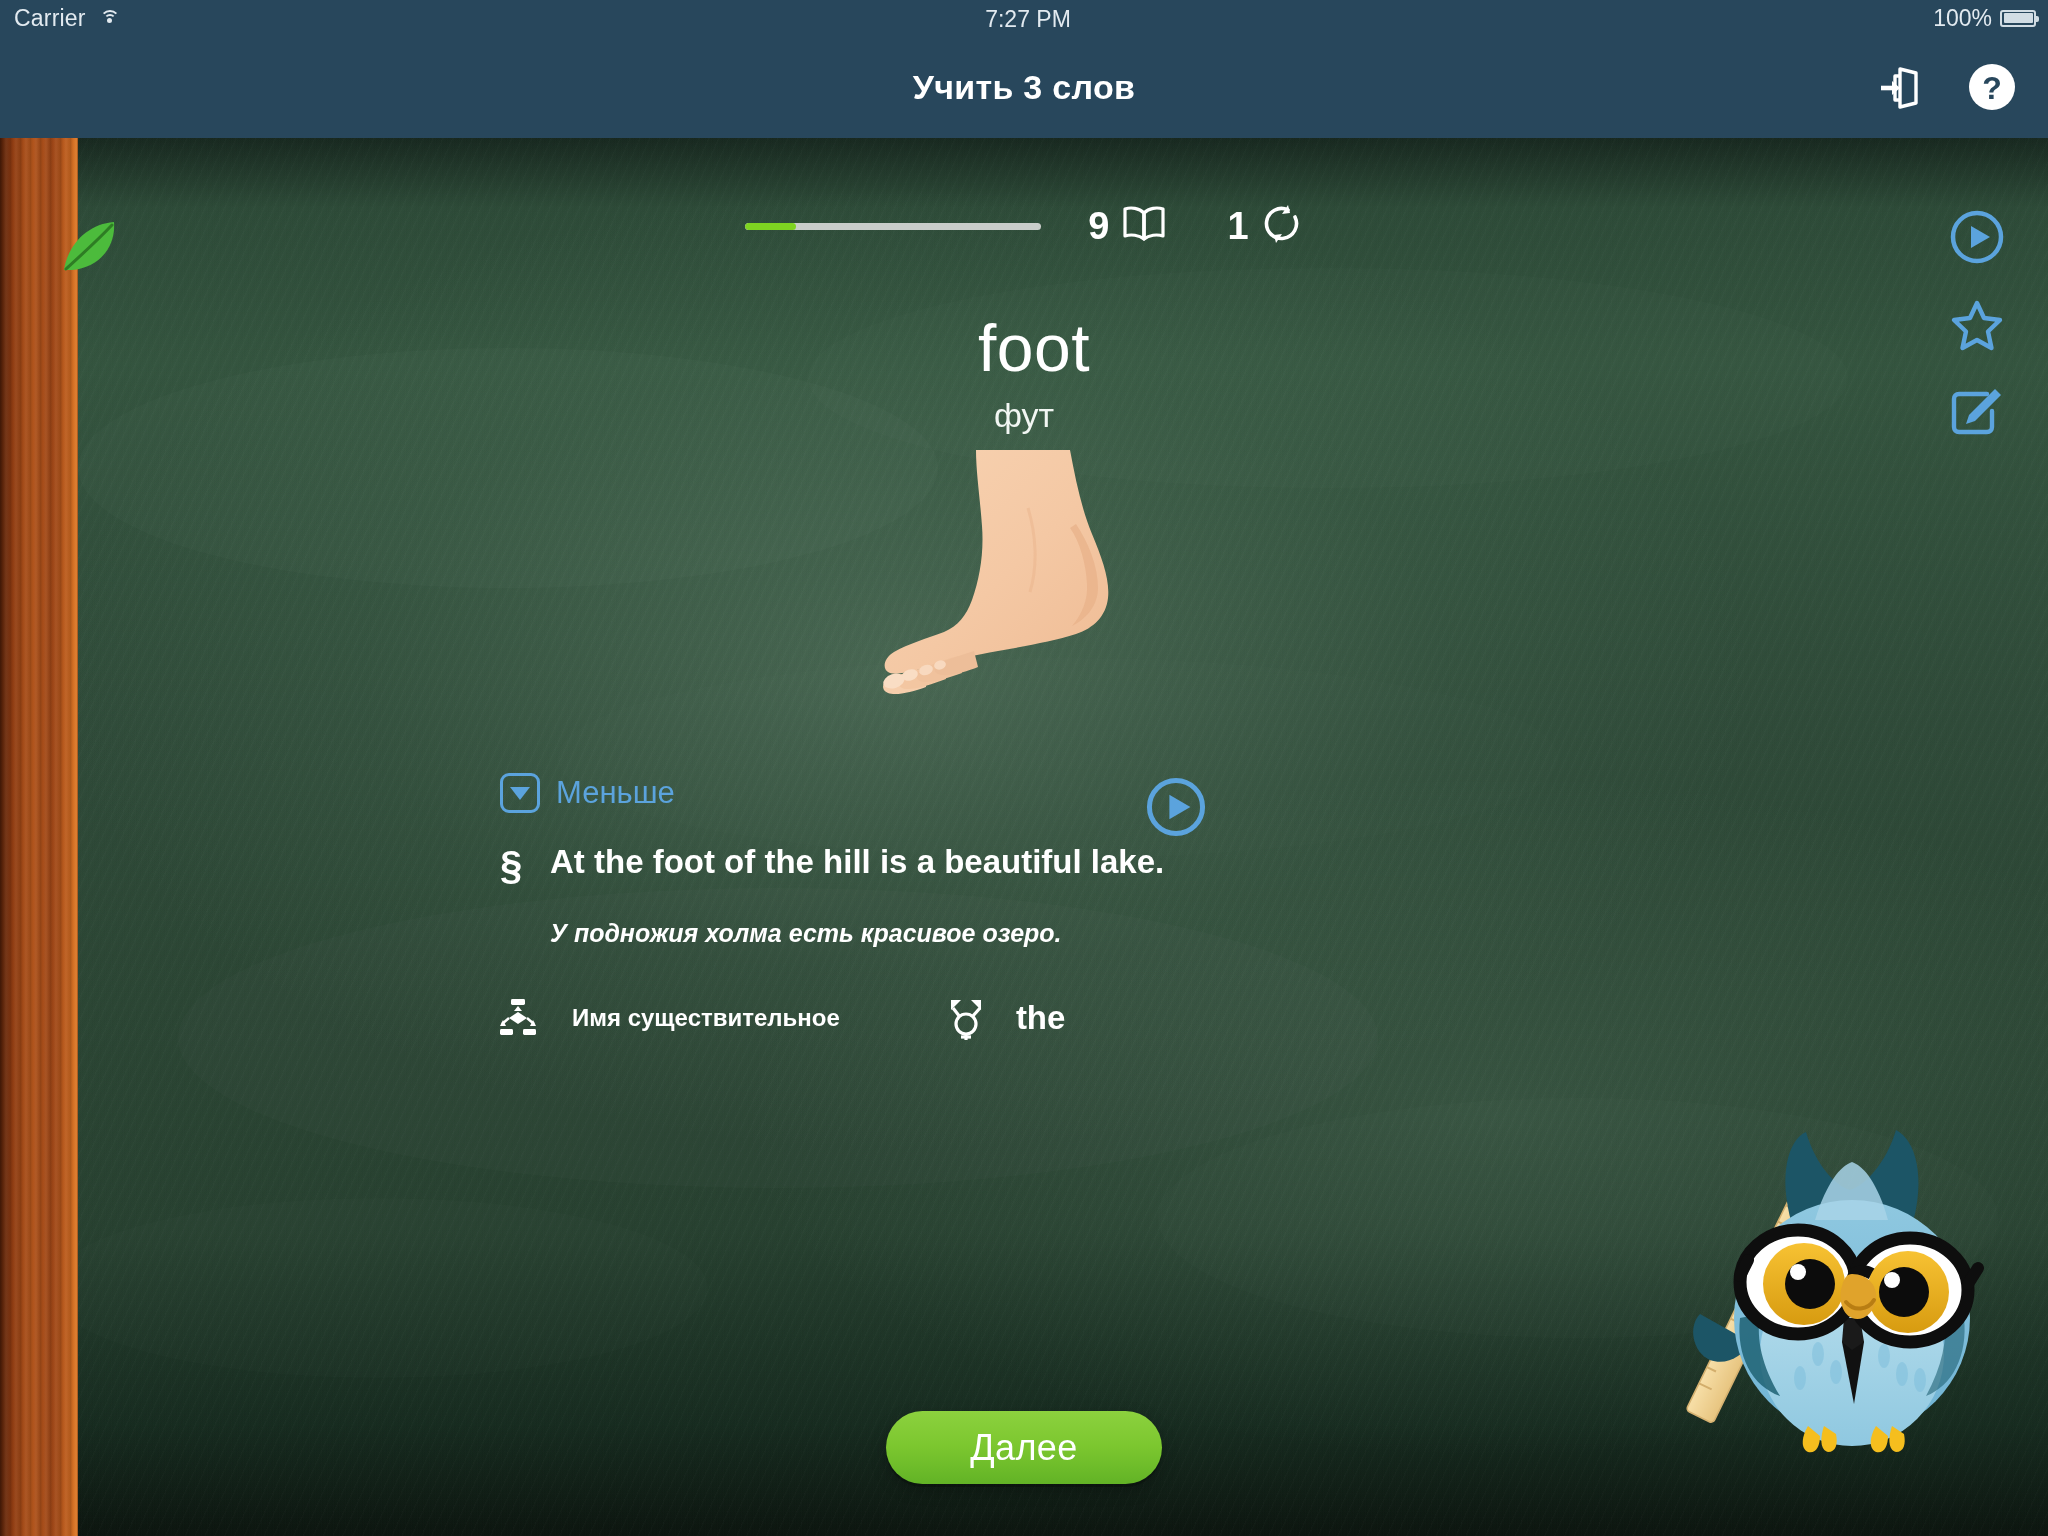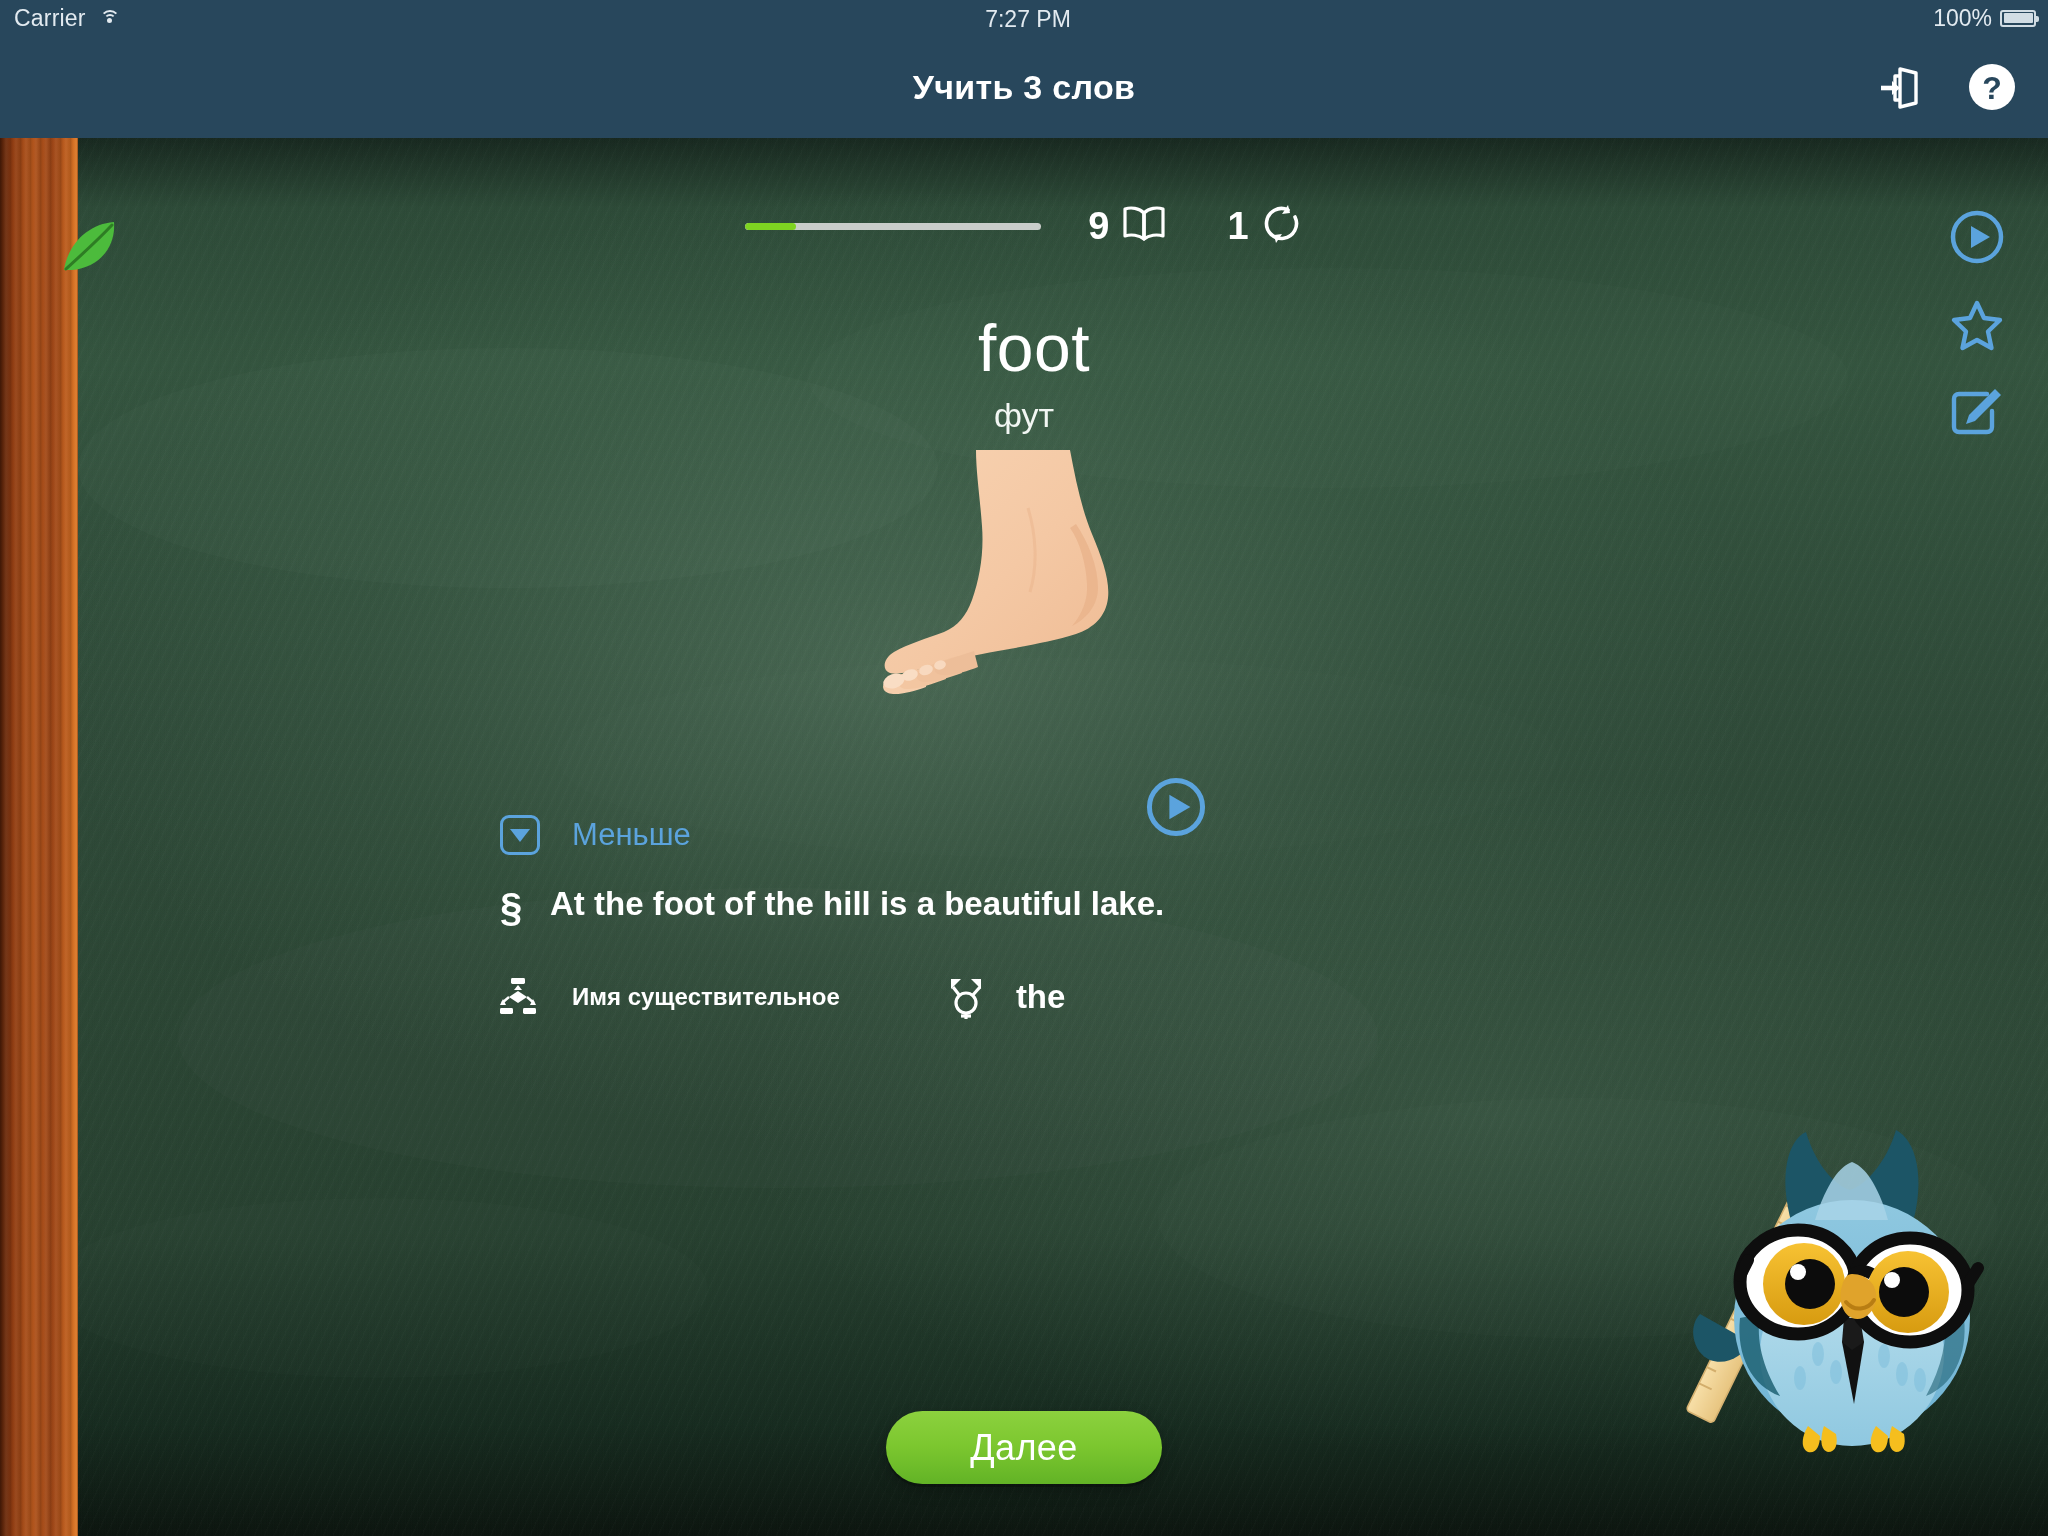--- a/index.html
+++ b/index.html
@@ -119,21 +119,21 @@
   
   #foot-illustration { position:absolute; left:880px; top:310px; width:260px; height:250px; z-index:9; }
 
   
   #side-actions { position:absolute; right:34px; top:70px; width:74px; z-index:12;
     display:flex; flex-direction:column; align-items:center; gap:30px; }
   .side-btn { width:58px; height:58px; display:flex; align-items:center; justify-content:center; cursor:pointer; }
 
   
   #details { position:absolute; left:500px; top:635px; width:1100px; z-index:11; }
-  #toggle-row { display:flex; align-items:center; gap:32px;margin-top:42px; }
+  #toggle-row { display:flex; align-items:center; gap:16px; }
   #toggle-box {
     width:40px; height:40px; border:3px solid #5BA3DD; border-radius:9px;
     display:flex; align-items:center; justify-content:center; cursor:pointer;
   }
   #toggle-caret { width:0; height:0; border-left:10px solid transparent; border-right:10px solid transparent; border-top:13px solid #5BA3DD; }
   #toggle-label { color:#5BA3DD; font-size:31px; font-weight:500; }
 
   #example-row { display:flex; align-items:flex-start; gap:24px; margin-top:28px; }
   #section-glyph { color:#fff; font-size:40px; font-weight:bold; line-height:1; margin-top:4px; width:26px; }
   #example-en { color:#ffffff; font-size:33px; font-weight:700; line-height:1.25; }
@@ -315,20 +315,21 @@
         <div id="toggle-box">
           <div id="toggle-caret"></div>
         </div>
         <span id="toggle-label">Меньше</span>
       </div>
 
       <div id="example-row">
         <span id="section-glyph">§</span>
         <span id="example-en">At the foot of the hill is a beautiful lake.</span>
       </div>
+      <div id="example-ru">У подножия холма есть красивое озеро.</div>
 
       <div id="meta-row">
         <span id="pos-icon">
           <svg width="36" height="40" viewBox="0 0 36 40">
             <rect x="11" y="1" width="14" height="6" rx="1.4" fill="#fff"></rect>
             <path d="M18 8 L14 13 L22 13 Z" fill="#fff"></path>
             <path d="M18 14 L27 20 L18 26 L9 20 Z" fill="#fff"></path>
             <path d="M9 20 L2 26 M27 20 L34 26" stroke="#fff" stroke-width="2.4"></path>
             <path d="M2 22 L-1 28 L5 28 Z" fill="#fff" transform="translate(1,0)"></path>
             <path d="M34 22 L31 28 L37 28 Z" fill="#fff" transform="translate(-1,0)"></path>

